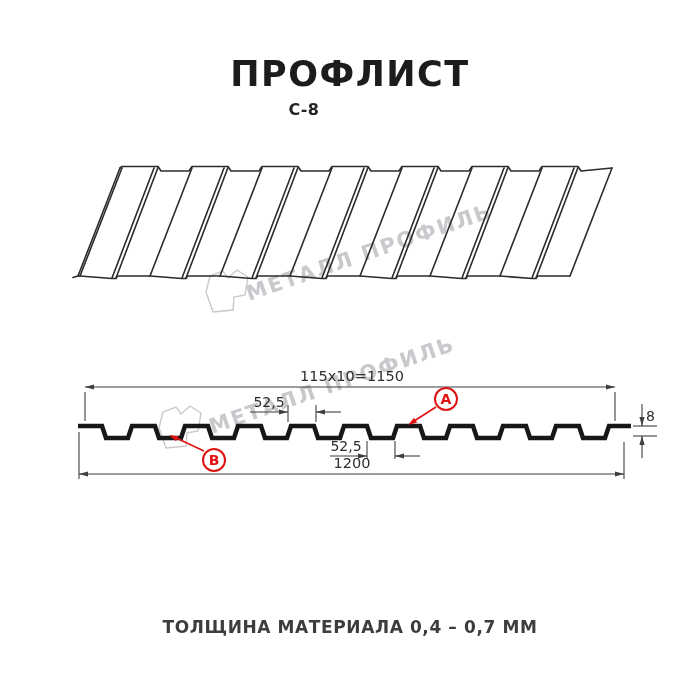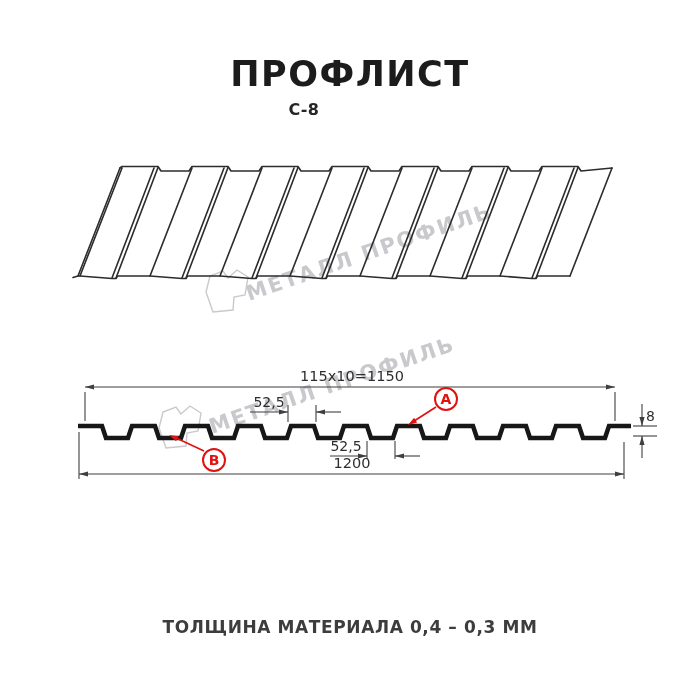--- a/index.html
+++ b/index.html
@@ -156,14 +156,14 @@
       <text class="callout-letter" x="446" y="404" text-anchor="middle">A</text>
     </g>
     <g>
       <line x1="204" y1="451" x2="174" y2="437" stroke="#e01212" stroke-width="1.6"></line>
       <polygon points="169,435 178.4,436.2 176,441.2" fill="#e01212"></polygon>
       <circle cx="214" cy="460" r="11" fill="none" stroke="#e01212" stroke-width="2"></circle>
       <text class="callout-letter" x="214" y="465" text-anchor="middle">B</text>
     </g>
   </svg>
 
-  <div class="footer-caption">ТОЛЩИНА МАТЕРИАЛА 0,4 – 0,3 ММ</div>
+  <div class="footer-caption">ТОЛЩИНА МАТЕРИАЛА 0,4 – 0,7 ММ</div>
 </div>
 
 </body></html>

